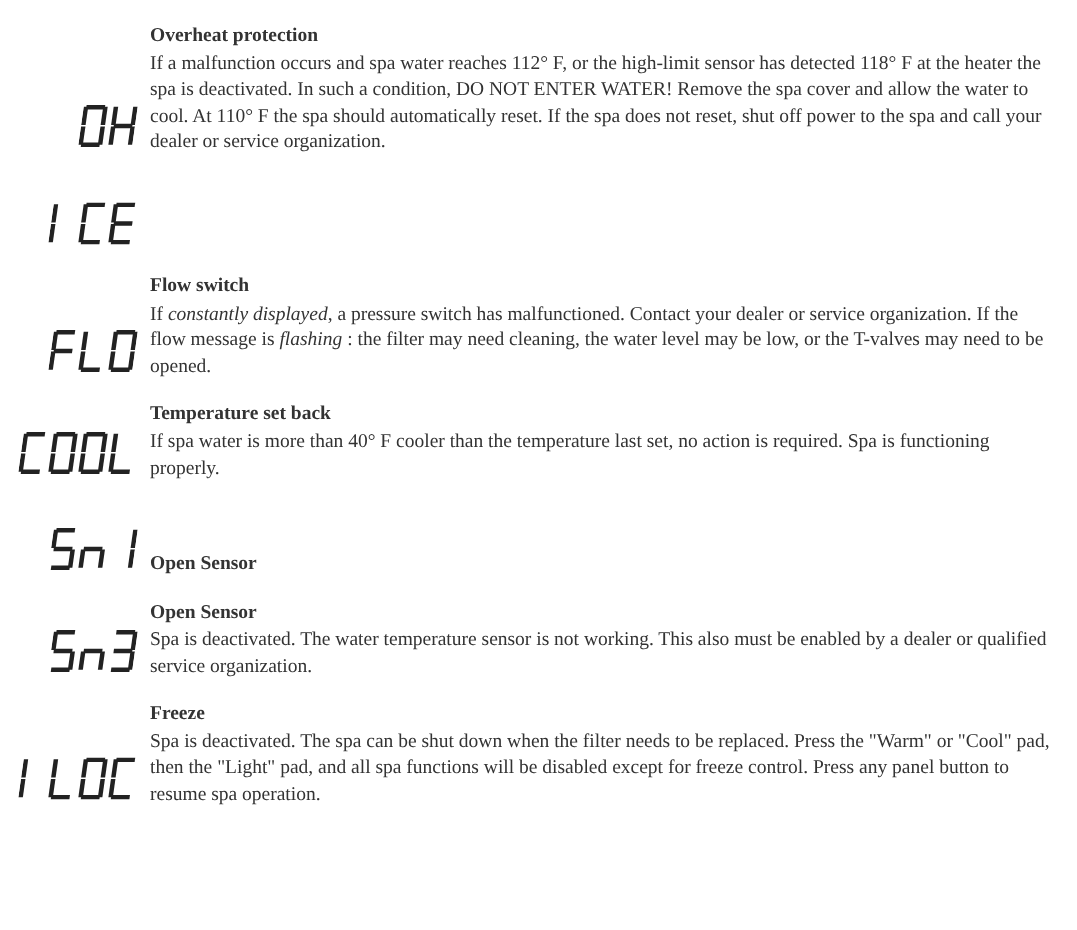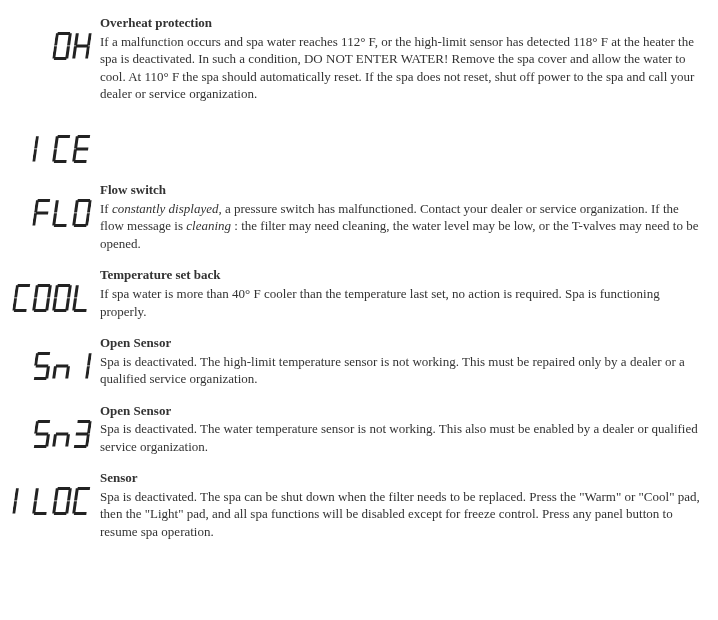--- a/index.html
+++ b/index.html
@@ -16,21 +16,21 @@
     line-height: 1.35;
   }
   .page {
     padding: 14px 18px 10px 10px;
     box-sizing: border-box;
     width: 100%;
     height: 100%;
   }
   .entry {
     display: flex;
-    align-items: flex-start;
+    align-items: flex-end;
     margin-bottom: 14px;
   }
   .code {
     width: 90px;
     flex: 0 0 90px;
     text-align: right;
     padding-right: 10px;
     padding-top: 18px;
     box-sizing: border-box;
   }
@@ -121,21 +121,21 @@
             <rect class="seg" x="1.7999999999999998" y="0" width="12.4" height="3"></rect>
             <rect class="seg" x="13" y="1.2000000000000002" width="3" height="12.2"></rect>
             <rect class="seg" x="13" y="14.3" width="3" height="12.2"></rect>
             <rect class="seg" x="1.7999999999999998" y="25" width="12.4" height="3"></rect>
             <rect class="seg" x="0" y="14.3" width="3" height="12.2"></rect>
             <rect class="seg" x="0" y="1.2000000000000002" width="3" height="12.2"></rect>
           </g>
         </svg></div>
     <div class="text">
       <div class="title">Flow switch</div>
-      <div class="body">If <i>constantly displayed</i>, a pressure switch has malfunctioned.  Contact your dealer or service organization.  If the flow message is <i>cleaning</i> : the filter may need cleaning, the water level may be low, or the T-valves may need to be opened.</div>
+      <div class="body">If <i>constantly displayed</i>, a pressure switch has malfunctioned.  Contact your dealer or service organization.  If the flow message is <i>flashing</i> : the filter may need cleaning, the water level may be low, or the T-valves may need to be opened.</div>
     </div>
   </div>
 
   <div class="entry">
     <div class="code"><svg viewBox="0 0 76 28" width="76" height="28" transform="skewX(-8)">
           <g transform="translate(0,0)">
             <rect class="seg" x="1.7999999999999998" y="0" width="12.4" height="3"></rect>
             <rect class="seg" x="1.7999999999999998" y="25" width="12.4" height="3"></rect>
             <rect class="seg" x="0" y="14.3" width="3" height="12.2"></rect>
             <rect class="seg" x="0" y="1.2000000000000002" width="3" height="12.2"></rect>
@@ -182,21 +182,20 @@
             <rect class="seg" x="0" y="14.3" width="3" height="12.2"></rect>
             <rect class="seg" x="1.7999999999999998" y="12.5" width="12.4" height="3"></rect>
           </g>
           <g transform="translate(40,0)">
             <rect class="seg" x="13" y="1.2000000000000002" width="3" height="12.2"></rect>
             <rect class="seg" x="13" y="14.3" width="3" height="12.2"></rect>
           </g>
         </svg></div>
     <div class="text">
       <div class="title">Open Sensor</div>
-      <div class="body">Spa is deactivated.  The high-limit temperature sensor is not working.  This must be repaired only by a dealer or a qualified service organization.</div>
     </div>
   </div>
 
   <div class="entry">
     <div class="code"><svg viewBox="0 0 56 28" width="56" height="28" transform="skewX(-8)">
           <g transform="translate(0,0)">
             <rect class="seg" x="1.7999999999999998" y="0" width="12.4" height="3"></rect>
             <rect class="seg" x="13" y="14.3" width="3" height="12.2"></rect>
             <rect class="seg" x="1.7999999999999998" y="25" width="12.4" height="3"></rect>
             <rect class="seg" x="0" y="1.2000000000000002" width="3" height="12.2"></rect>
@@ -241,18 +240,18 @@
             <rect class="seg" x="0" y="1.2000000000000002" width="3" height="12.2"></rect>
           </g>
           <g transform="translate(60,0)">
             <rect class="seg" x="1.7999999999999998" y="0" width="12.4" height="3"></rect>
             <rect class="seg" x="1.7999999999999998" y="25" width="12.4" height="3"></rect>
             <rect class="seg" x="0" y="14.3" width="3" height="12.2"></rect>
             <rect class="seg" x="0" y="1.2000000000000002" width="3" height="12.2"></rect>
           </g>
         </svg></div>
     <div class="text">
-      <div class="title">Sensor</div>
+      <div class="title">Freeze</div>
       <div class="body">Spa is deactivated.  The spa can be shut down when the filter needs to be replaced.  Press the "Warm" or "Cool" pad, then the "Light" pad, and all spa functions will be disabled except for freeze control.  Press any panel button to resume spa operation.</div>
     </div>
   </div>
 
 </div>
 
 </body></html>

